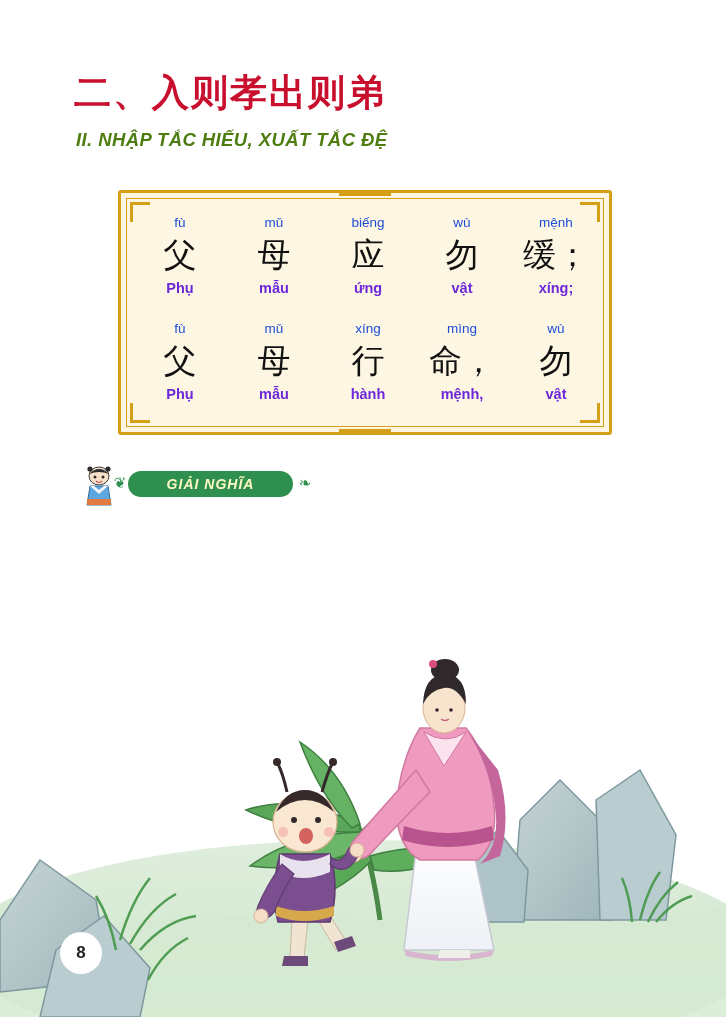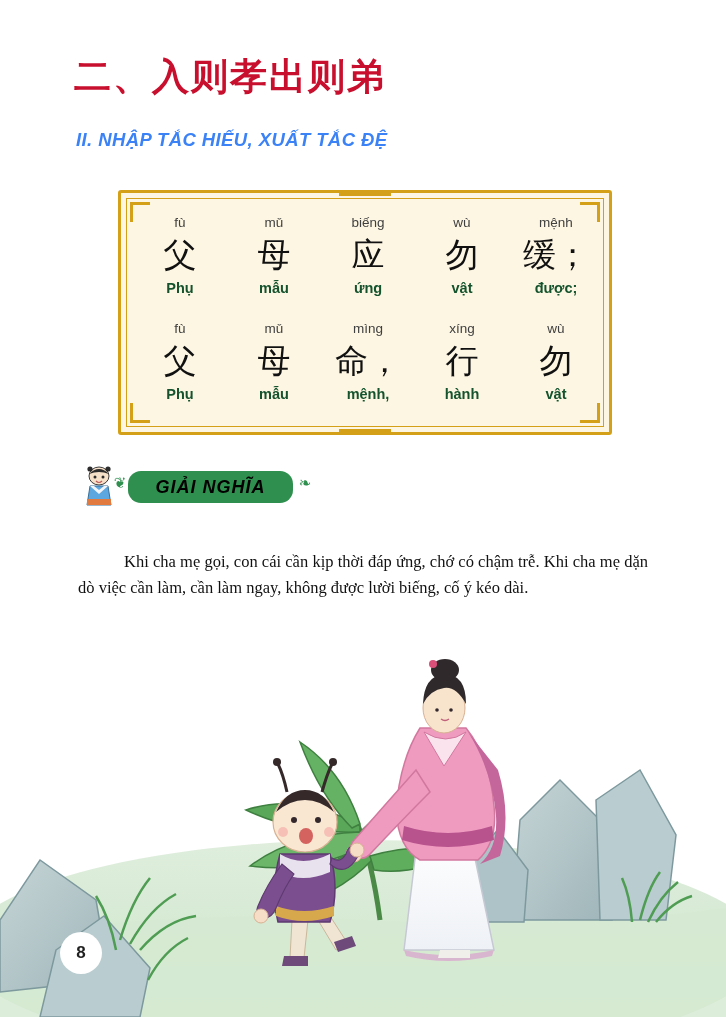--- a/index.html
+++ b/index.html
@@ -19,37 +19,37 @@
     position: absolute;
     left: 0; top: 0;
     width: 726px;
     height: 1017px;
   }
 
   
   .title-cn {
     position: absolute;
     left: 74px;
-    top: 52px;
+    top: 68px;
     font-family: "DejaVu Serif", serif;
     font-size: 37px;
     font-weight: bold;
     color: #c8102e;
     letter-spacing: 2px;
     white-space: nowrap;
   }
   .title-vi {
     position: absolute;
     left: 76px;
     top: 129px;
     font-family: "Liberation Sans", sans-serif;
     font-size: 18.5px;
     font-weight: bold;
     font-style: italic;
-    color: #3b82f6;
+    color: #4d7c0f;
     letter-spacing: 0.4px;
     white-space: nowrap;
   }
 
   
   .verse-box {
     position: absolute;
     left: 118px;
     top: 190px;
     width: 494px;
@@ -93,37 +93,37 @@
   .verse-line.l1 { top: 22px; }
   .verse-line.l2 { top: 128px; }
 
   .char-col {
     text-align: center;
     width: 74px;
   }
   .pinyin {
     font-family: "Liberation Sans", sans-serif;
     font-size: 13.5px;
-    color: #404040;
+    color: #1d4ed8;
     line-height: 16px;
     height: 18px;
   }
   .hanzi {
     font-family: "DejaVu Serif", serif;
     font-size: 33px;
     color: #111111;
     line-height: 44px;
     height: 46px;
     letter-spacing: 0px;
   }
   .viet {
     font-family: "Liberation Sans", sans-serif;
     font-size: 14.5px;
     font-weight: bold;
-    color: #14532d;
+    color: #6d28d9;
     line-height: 18px;
   }
 
   
   .banner-wrap {
     position: absolute;
     left: 82px;
     top: 465px;
     width: 280px;
     height: 44px;
@@ -133,26 +133,26 @@
     left: 0px;
     top: 0px;
     width: 34px;
     height: 44px;
   }
   .banner {
     position: absolute;
     left: 46px;
     top: 6px;
     width: 165px;
-    height: 32px;
+    height: 26px;
     background: #2f8f4e;
     border-radius: 13px;
-    color: #000000;
+    color: #fef9c3;
     font-family: "Liberation Sans", sans-serif;
-    font-size: 18px;
+    font-size: 14px;
     font-weight: bold;
     font-style: italic;
     letter-spacing: 1px;
     display: flex;
     align-items: center;
     justify-content: center;
     box-sizing: border-box;
   }
   .swirl {
     position: absolute;
@@ -244,44 +244,44 @@
         <div class="viet">ứng</div>
       </div>
       <div class="char-col">
         <div class="pinyin">wù</div>
         <div class="hanzi">勿</div>
         <div class="viet">vật</div>
       </div>
       <div class="char-col">
         <div class="pinyin">mệnh</div>
         <div class="hanzi">缓；</div>
-        <div class="viet">được;</div>
+        <div class="viet">xíng;</div>
       </div>
     </div>
 
     <div class="verse-line l2">
       <div class="char-col">
         <div class="pinyin">fù</div>
         <div class="hanzi">父</div>
         <div class="viet">Phụ</div>
       </div>
       <div class="char-col">
         <div class="pinyin">mǔ</div>
         <div class="hanzi">母</div>
         <div class="viet">mẫu</div>
       </div>
       <div class="char-col">
+        <div class="pinyin">xíng</div>
+        <div class="hanzi">行</div>
+        <div class="viet">hành</div>
+      </div>
+      <div class="char-col">
         <div class="pinyin">mìng</div>
         <div class="hanzi">命，</div>
         <div class="viet">mệnh,</div>
-      </div>
-      <div class="char-col">
-        <div class="pinyin">xíng</div>
-        <div class="hanzi">行</div>
-        <div class="viet">hành</div>
       </div>
       <div class="char-col">
         <div class="pinyin">wù</div>
         <div class="hanzi">勿</div>
         <div class="viet">vật</div>
       </div>
     </div>
   </div>
 
   <div class="banner-wrap">
@@ -295,21 +295,20 @@
       <path d="M14 16 Q17 19 20 16" stroke="#c05a5a" stroke-width="1.2" fill="none"></path>
       <path d="M8 21 L26 21 L29 40 L5 40 Z" fill="#5ca7e0" stroke="#3a6f98" stroke-width="1"></path>
       <path d="M8 21 L17 29 L26 21 L22 21 L17 25 L12 21 Z" fill="#f2f6fa"></path>
       <rect x="5" y="34" width="24" height="6" fill="#e07a3f"></rect>
     </svg>
     <div class="swirl left">❦</div>
     <div class="banner">GIẢI NGHĨA</div>
     <div class="swirl right">❧</div>
   </div>
 
-  <p class="explanation">Khi cha mẹ gọi, con cái cần kịp thời đáp ứng, chớ có chậm trễ. Khi cha mẹ dặn dò việc cần làm, cần làm ngay, không được lười biếng, cố ý kéo dài.</p>
 
   <div class="illustration">
     <svg width="726" height="397" viewBox="0 0 726 397">
       <defs>
         <linearGradient id="groundGrad" x1="0" y1="0" x2="0" y2="1">
           <stop offset="0%" stop-color="#dfeedd"></stop>
           <stop offset="100%" stop-color="#c9e4c5"></stop>
         </linearGradient>
         <linearGradient id="rockGrad" x1="0" y1="0" x2="1" y2="1">
           <stop offset="0%" stop-color="#c6d5d6"></stop>

